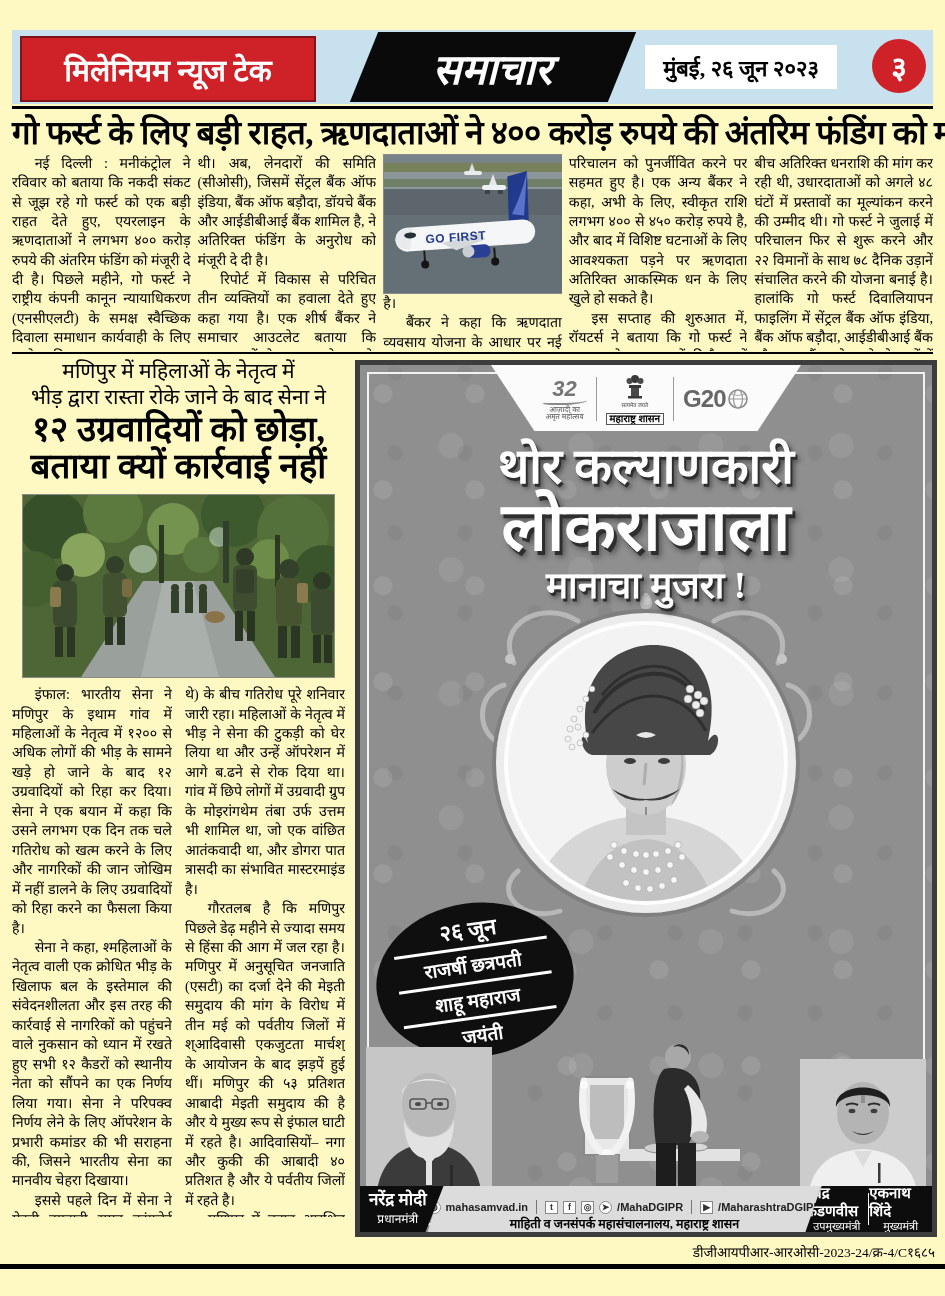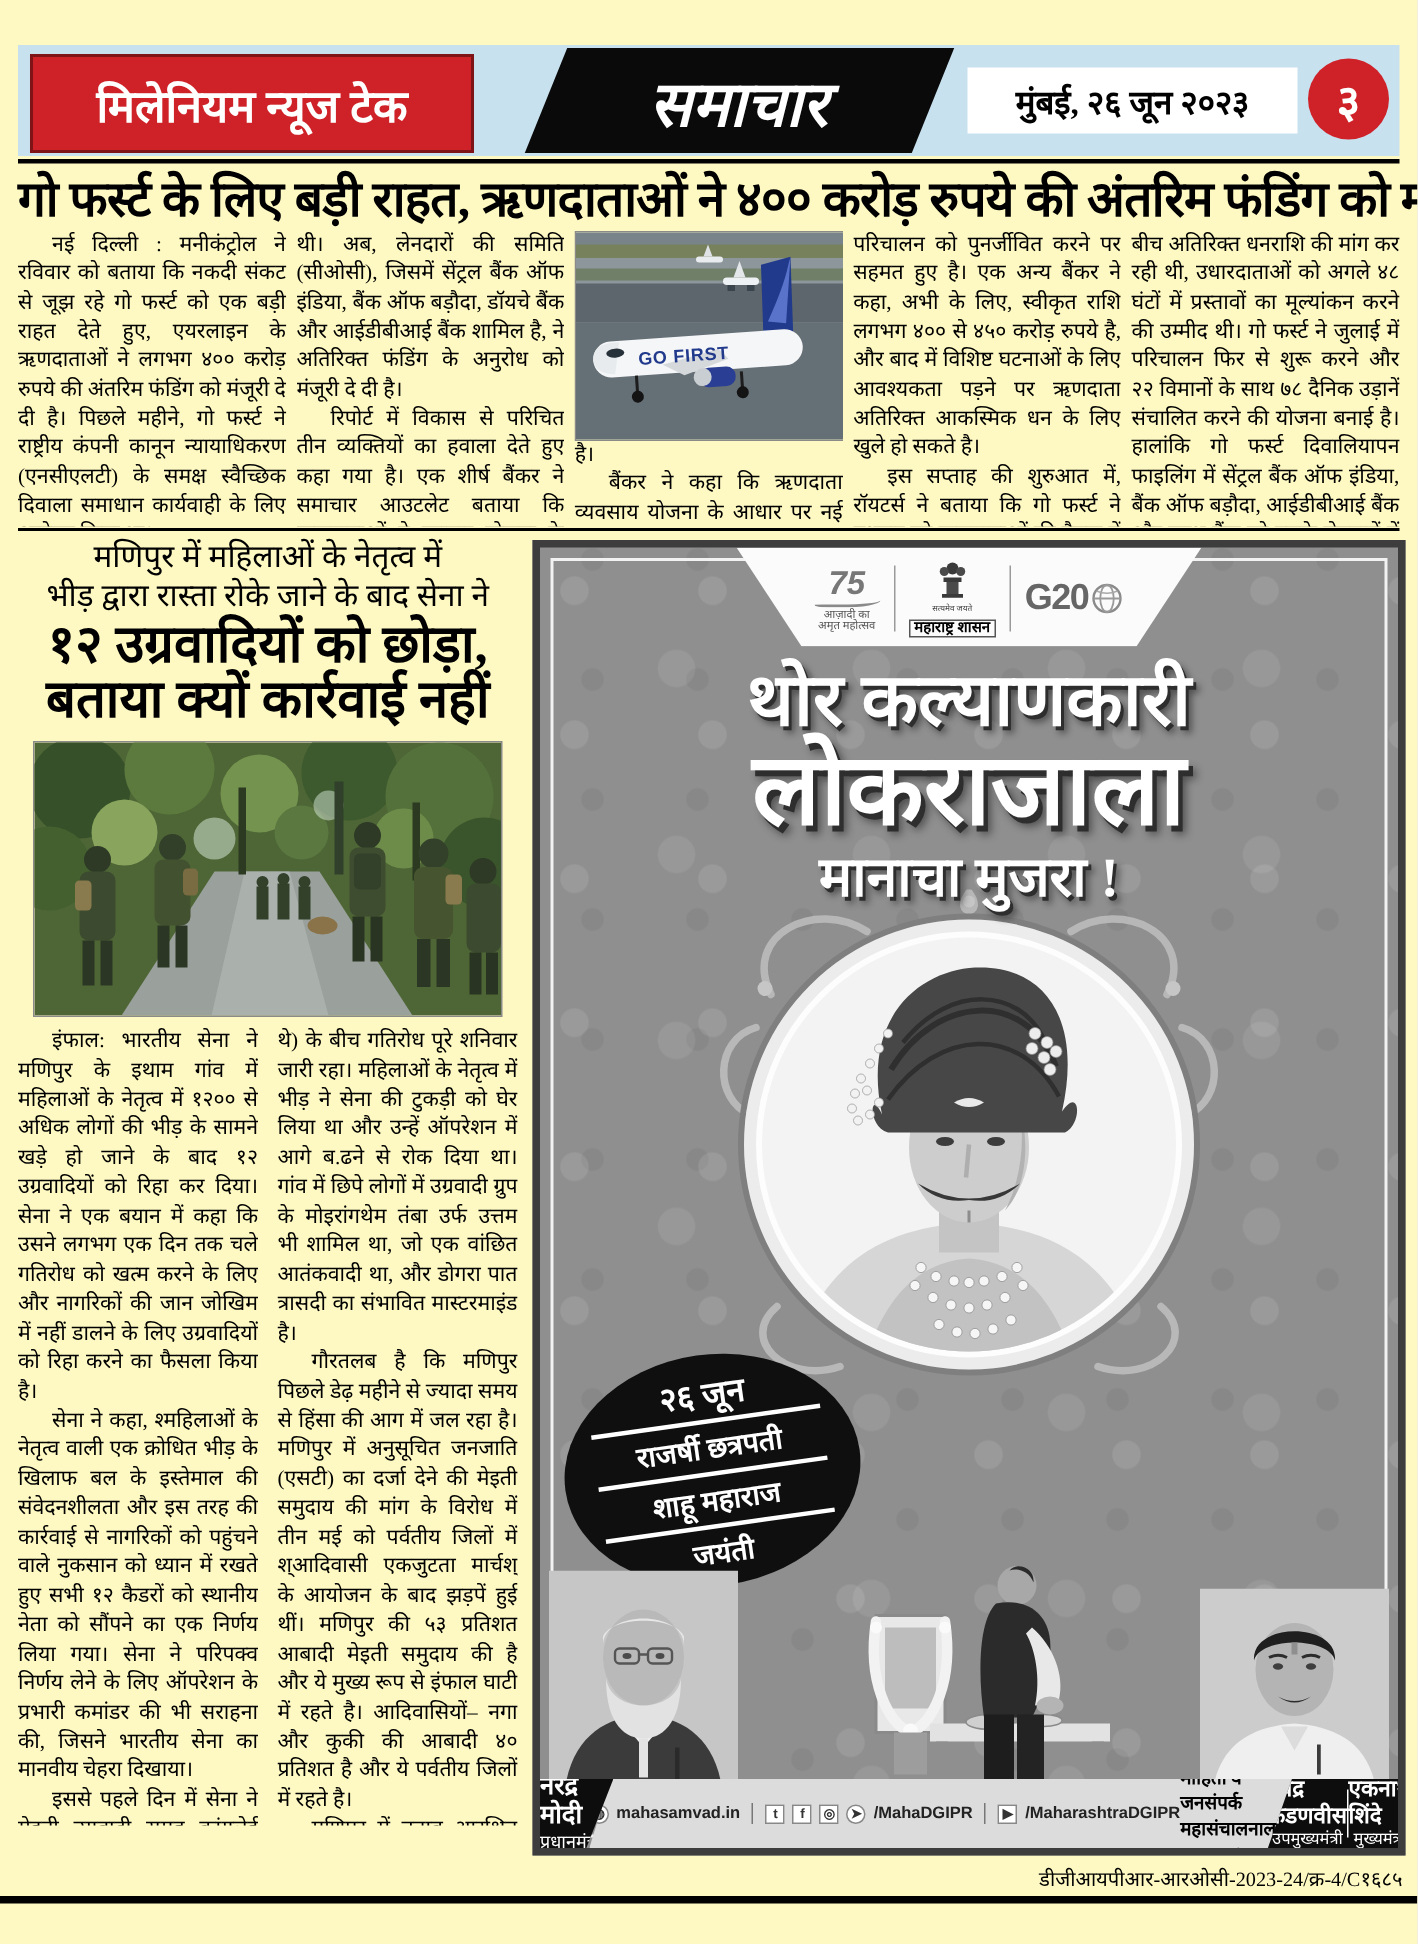--- a/index.html
+++ b/index.html
@@ -7,21 +7,21 @@
         font-family:"Liberation Serif","DejaVu Serif",serif;color:#000;overflow:hidden;}
   .abs{position:absolute;}
   
   .hdr-strip{left:12px;top:30px;width:921px;height:74px;background:#c8e1ef;}
   .brand-box{left:8px;top:6px;width:292px;height:62px;background:#cf2128;border:2px solid #7e1318;
              display:flex;align-items:center;justify-content:center;color:#fff;
              font-size:30px;font-weight:bold;white-space:nowrap;}
   .section-band{left:352px;top:2px;width:258px;height:70px;background:#0a0a0a;transform:skewX(-22deg);
              display:flex;align-items:center;justify-content:center;}
   .section-band span{transform:skewX(22deg);color:#fff;font-size:42px;font-weight:bold;font-style:italic;}
-  .date-box{left:633px;top:15px;width:220px;height:44px;background:#fff;display:flex;align-items:center;
+  .date-box{left:633px;top:15px;width:192px;height:44px;background:#fff;display:flex;align-items:center;
              justify-content:center;font-size:22px;font-weight:bold;}
   .page-circle{left:860px;top:9px;width:54px;height:54px;border-radius:50%;background:#cf2128;
              color:#fff;display:flex;align-items:center;justify-content:center;font-size:30px;font-weight:bold;}
   .hdr-rule{left:12px;top:106px;width:921px;height:3px;background:#000;}
   
   .lead-headline{left:12px;top:109px;width:921px;font-size:33px;font-weight:800;text-align:center;
              letter-spacing:-0.5px;white-space:nowrap;}
   .lead-cols{left:12px;top:154px;width:921px;height:197px;display:flex;gap:7px;overflow:hidden;}
   .lead-col{flex:1;font-size:14.2px;line-height:1.36;text-align:justify;overflow:hidden;}
   .lead-col p{margin:0;}
@@ -65,22 +65,22 @@
       transform:rotate(-8deg);z-index:5;display:flex;flex-direction:column;align-items:center;
       justify-content:center;gap:3px;color:#fff;text-align:center;}
   .badge .b1{font-size:22px;font-weight:bold;}
   .badge .b2{font-size:19px;font-weight:bold;}
   .badge .bsep{width:78%;height:3px;background:#fff;}
   .strip{position:absolute;left:0;bottom:0;width:100%;height:46px;z-index:7;display:flex;}
   .pm-panel{width:150px;background:#0d0d0d;clip-path:polygon(0 0,100% 0,calc(100% - 18px) 100%,0 100%);
       color:#fff;display:flex;flex-direction:column;align-items:center;justify-content:center;z-index:2;padding-right:8px;box-sizing:border-box;}
   .pm-panel .nm{font-size:17px;font-weight:bold;line-height:1.1;}
   .pm-panel .tt{font-size:12px;}
-  .center-panel{flex:1;background:#dcdcdc;margin:0 -16px;z-index:1;display:flex;flex-direction:row;
-      align-items:center;justify-content:flex-start;clip-path:polygon(14px 0,100% 0,calc(100% - 14px) 100%,0 100%);}
+  .center-panel{flex:1;background:#dcdcdc;margin:0 -16px;z-index:1;display:flex;flex-direction:column;
+      align-items:center;justify-content:flex-end;clip-path:polygon(14px 0,100% 0,calc(100% - 14px) 100%,0 100%);}
   .soc-row{display:flex;align-items:center;gap:5px;font-size:11px;font-weight:bold;color:#222;
       font-family:"Liberation Sans",sans-serif;}
   .soc-sep{width:1px;height:14px;background:#777;margin:0 3px;}
   .sicon{width:13px;height:13px;background:#fff;border:1px solid #888;display:inline-flex;align-items:center;
       justify-content:center;font-size:9px;font-weight:bold;color:#333;box-sizing:border-box;}
   .sicon.round{border-radius:50%;}
   .dept-row{font-size:12.5px;font-weight:bold;margin-top:1px;}
   .right-panel{width:238px;background:#0d0d0d;clip-path:polygon(16px 0,100% 0,100% 100%,0 100%);
       color:#fff;display:flex;z-index:2;}
   .rp-block{flex:1;display:flex;flex-direction:column;align-items:center;justify-content:center;line-height:1.15;}
@@ -255,21 +255,21 @@
         <p class="ind">मणिपुर में तनाव आरक्षित वन भूमि से कुकी ग्रामीणों को बेदखल करने के बाद से ही शुरू हो चला था और कई छोटे–बड़े आंदोलन हुए थे। राज्य की राजधानी इंफाल घाटी और उसके आसपास रहने वाले मेइती और पहाड़ियों में बसे कुकी जनजाति के बीच झड़पों में १०० से अधिक लोग मारे जा चुके है।</p>
       </div>
     </div>
   </div>
 
   <div class="abs ad">
     <div class="ad-inner-border"></div>
 
     <div class="trapezoid">
       <div class="logo75">
-        <span class="num">75</span>
+        <span class="num">32</span>
         <span class="swoosh"></span>
         <span class="txt">आज़ादी का</span>
         <span class="txt">अमृत महोत्सव</span>
       </div>
       <div class="logo-sep"></div>
       <div class="emblem-blk">
         <svg width="24" height="26" viewBox="0 0 24 26">
           <circle cx="12" cy="6" r="4" fill="#3a3a3a"></circle>
           <circle cx="6.5" cy="8" r="3" fill="#4a4a4a"></circle>
             <circle cx="17.5" cy="8" r="3" fill="#4a4a4a"></circle>

